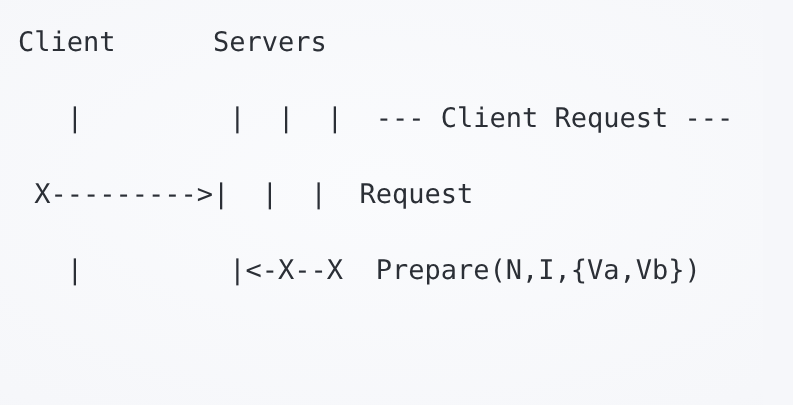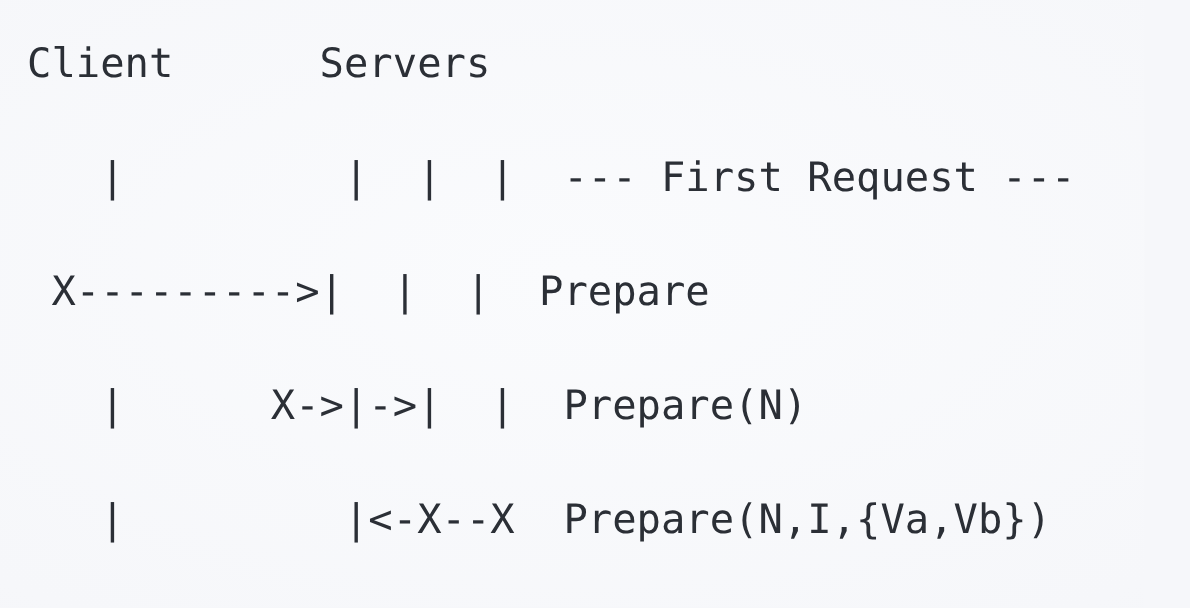--- a/index.html
+++ b/index.html
@@ -66,22 +66,21 @@
   .softened {
     filter: blur(0.22px);
   }
 </style>
 </head>
 <body>
 
 <div id="diagram-root" style="background-color: rgb(246, 247, 250);">
 
   <pre class="ascii-block softened" style="color: rgb(43, 47, 54); font-size: 27px; line-height: 38px;"><span class="header-row"><span class="art-cell">Client      Servers</span></span>
-<span class="lane-row"><span class="art-cell">   |         |  |  |</span>  <span class="label-cell">--- First Request ---</span></span>
-<span class="lane-row"><span class="art-cell"> X---------&gt;|  |  |</span>  <span class="label-cell">Prepare</span></span>
-<span class="lane-row"><span class="art-cell">   |      X-&gt;|-&gt;|  |</span>  <span class="label-cell">Prepare(N)</span></span>
+<span class="lane-row"><span class="art-cell">   |         |  |  |</span>  <span class="label-cell">--- Client Request ---</span></span>
+<span class="lane-row"><span class="art-cell"> X---------&gt;|  |  |</span>  <span class="label-cell">Request</span></span>
 <span class="lane-row"><span class="art-cell">   |         |&lt;-X--X</span>  <span class="label-cell">Prepare(N,I,{Va,Vb})</span></span>
 <span class="lane-row">  </span>
 
 
 </pre>
 
 </div>
 
 </body></html>

